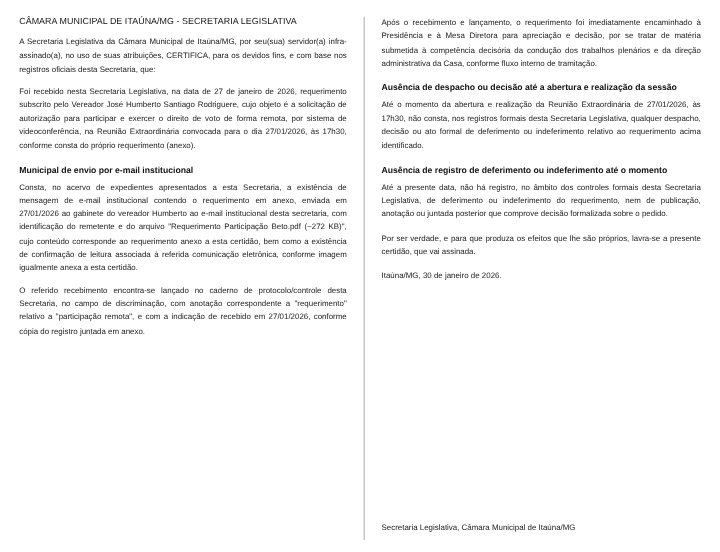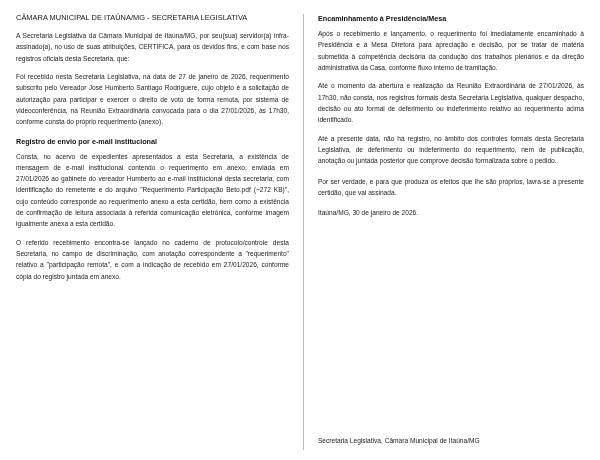--- a/index.html
+++ b/index.html
@@ -81,34 +81,35 @@
 
 <div class="page">
 
   <div class="column col-left">
     <h1 class="doc-title">CÂMARA MUNICIPAL DE ITAÚNA/MG - SECRETARIA LEGISLATIVA</h1>
 
     <p class="para">A Secretaria Legislativa da Câmara Municipal de Itaúna/MG, por seu(sua) servidor(a) infra-assinado(a), no uso de suas atribuições, CERTIFICA, para os devidos fins, e com base nos registros oficiais desta Secretaria, que:</p>
 
     <p class="para">Foi recebido nesta Secretaria Legislativa, na data de 27 de janeiro de 2026, requerimento subscrito pelo Vereador José Humberto Santiago Rodriguere, cujo objeto é a solicitação de autorização para participar e exercer o direito de voto de forma remota, por sistema de videoconferência, na Reunião Extraordinária convocada para o dia 27/01/2026, às 17h30, conforme consta do próprio requerimento (anexo).</p>
 
-    <h2 class="section-heading">Registro de envio por e-mail institucional</h2>
+    <h2 class="section-heading">Municipal de envio por e-mail institucional</h2>
     <p class="para">Consta, no acervo de expedientes apresentados a esta Secretaria, a existência de mensagem de e-mail institucional contendo o requerimento em anexo, enviada em 27/01/2026 ao gabinete do vereador Humberto ao e-mail institucional desta secretaria, com identificação do remetente e do arquivo "Requerimento Participação Beto.pdf (~272 KB)", cujo conteúdo corresponde ao requerimento anexo a esta certidão, bem como a existência de confirmação de leitura associada à referida comunicação eletrônica, conforme imagem igualmente anexa a esta certidão.</p>
 
     <p class="para">O referido recebimento encontra-se lançado no caderno de protocolo/controle desta Secretaria, no campo de discriminação, com anotação correspondente a "requerimento" relativo a "participação remota", e com a indicação de recebido em 27/01/2026, conforme cópia do registro juntada em anexo.</p>
   </div>
 
   <div class="divider"></div>
 
   <div class="column col-right">
-    <h2 class="section-heading first">Encaminhamento à Presidência/Mesa</h2>
     <p class="para">Após o recebimento e lançamento, o requerimento foi imediatamente encaminhado à Presidência e à Mesa Diretora para apreciação e decisão, por se tratar de matéria submetida à competência decisória da condução dos trabalhos plenários e da direção administrativa da Casa, conforme fluxo interno de tramitação.</p>
 
+    <h2 class="section-heading">Ausência de despacho ou decisão até a abertura e realização da sessão</h2>
     <p class="para">Até o momento da abertura e realização da Reunião Extraordinária de 27/01/2026, às 17h30, não consta, nos registros formais desta Secretaria Legislativa, qualquer despacho, decisão ou ato formal de deferimento ou indeferimento relativo ao requerimento acima identificado.</p>
 
+    <h2 class="section-heading">Ausência de registro de deferimento ou indeferimento até o momento</h2>
     <p class="para">Até a presente data, não há registro, no âmbito dos controles formais desta Secretaria Legislativa, de deferimento ou indeferimento do requerimento, nem de publicação, anotação ou juntada posterior que comprove decisão formalizada sobre o pedido.</p>
 
     <p class="para" style="margin-top:9px;">Por ser verdade, e para que produza os efeitos que lhe são próprios, lavra-se a presente certidão, que vai assinada.</p>
 
     <p class="para" style="margin-top:9px;">Itaúna/MG, 30 de janeiro de 2026.</p>
 
     <div class="footer">Secretaria Legislativa, Câmara Municipal de Itaúna/MG</div>
   </div>
 
 </div>

